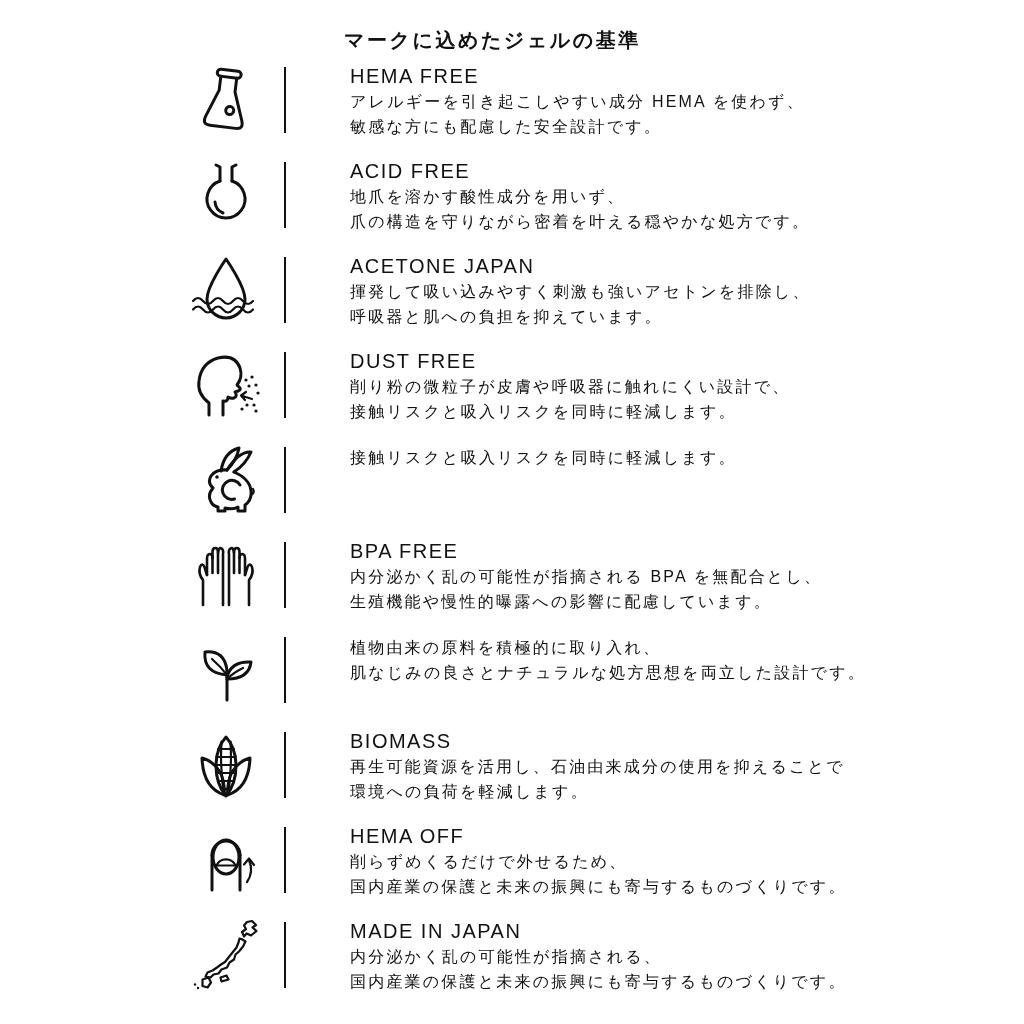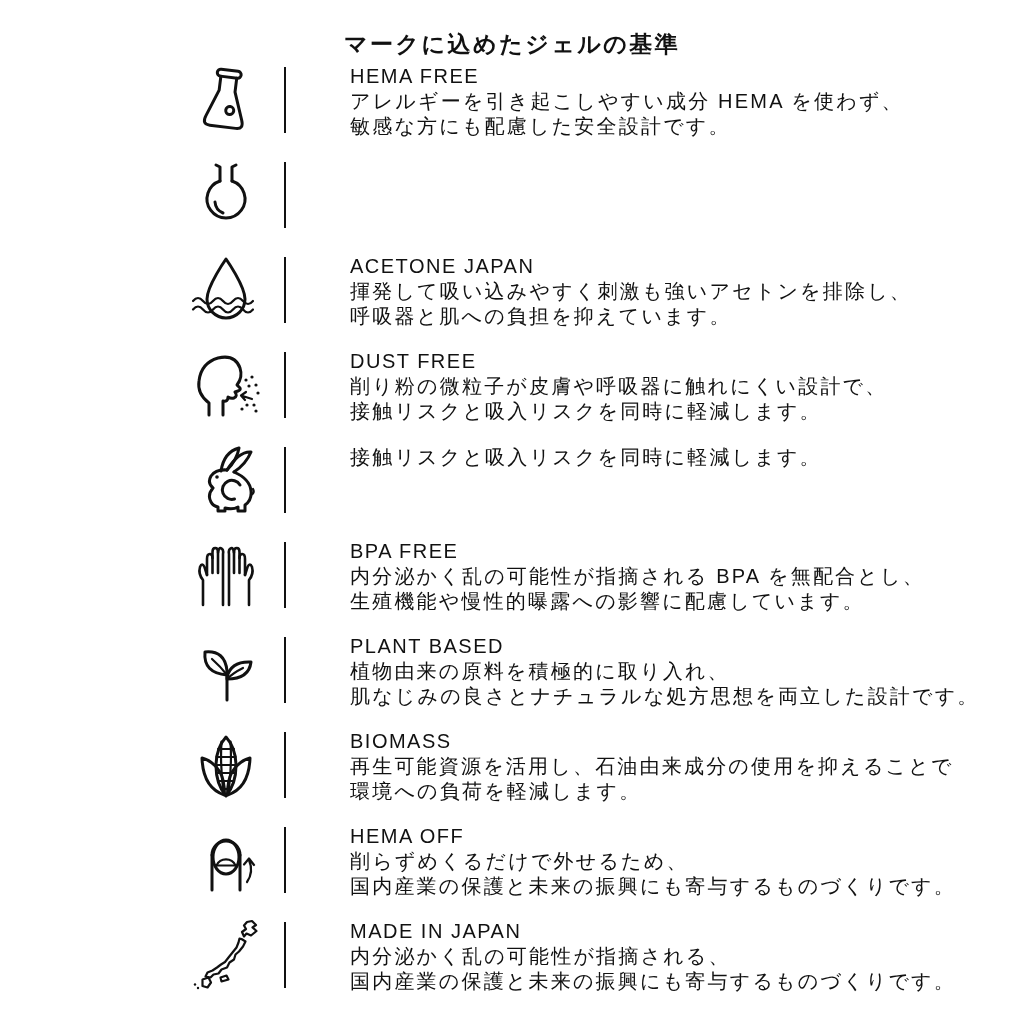--- a/index.html
+++ b/index.html
@@ -1,26 +1,26 @@
 <!DOCTYPE html>
 <html><head>
 <meta charset="utf-8">
 <style>
   html,body{margin:0;padding:0;background:#ffffff;}
   body{width:1024px;height:1024px;font-family:"Liberation Sans","DejaVu Sans",sans-serif;color:#111;}
   .canvas{position:relative;width:1024px;height:1024px;background:#fff;overflow:hidden;}
-  .page-title{position:absolute;left:344px;top:14px;font-size:23px;font-weight:700;letter-spacing:2.5px;white-space:nowrap;}
+  .page-title{position:absolute;left:344px;top:14px;font-size:20px;font-weight:700;letter-spacing:2.5px;white-space:nowrap;}
   .rows{position:absolute;left:0;top:64px;width:1024px;margin-left:16px;}
   .row{display:flex;align-items:flex-start;height:72px;margin-bottom:23px;}
   .icon-cell{width:76px;height:72px;margin-left:172px;display:flex;align-items:center;justify-content:center;flex:0 0 auto;}
   .icon-cell svg{display:block;}
   .divider{width:2px;height:66px;background:#111;margin-left:20px;margin-top:3px;flex:0 0 auto;}
   .text-cell{margin-left:64px;padding-top:1px;}
   .item-heading{font-size:20px;font-weight:400;letter-spacing:1.5px;line-height:22px;margin:0 0 2px 0;white-space:nowrap;}
-  .item-line{font-size:20px;letter-spacing:2.2px;line-height:25px;white-space:nowrap;}
+  .item-line{font-size:16px;letter-spacing:2.2px;line-height:25px;white-space:nowrap;}
   .stroke{fill:none;stroke:#111;stroke-width:3;stroke-linecap:round;stroke-linejoin:round;}
   .stroke-thin{fill:none;stroke:#111;stroke-width:2.2;stroke-linecap:round;stroke-linejoin:round;}
   .dot{fill:#111;stroke:none;}
 </style>
 </head>
 <body>
 
 <div class="canvas">
 
   <h1 class="page-title">マークに込めたジェルの基準</h1>
@@ -48,20 +48,25 @@
     <div class="row">
       <div class="icon-cell">
         <svg width="72" height="72" viewBox="0 0 72 72">
           <path class="stroke" d="M30 22 V8 L26 6"></path>
           <path class="stroke" d="M42 22 V8 L46 6"></path>
           <path class="stroke" d="M30 22 A19 19 0 1 0 42 22"></path>
           <path class="stroke" d="M25 43 A13 13 0 0 0 33 54"></path>
         </svg>
       </div>
       <div class="divider"></div>
+      <div class="text-cell">
+        <div class="item-heading">ACID FREE</div>
+        <div class="item-line">地爪を溶かす酸性成分を用いず、</div>
+        <div class="item-line">爪の構造を守りながら密着を叶える穏やかな処方です。</div>
+      </div>
     </div>
 
     <div class="row">
       <div class="icon-cell">
         <svg width="72" height="72" viewBox="0 0 72 72">
           <path class="stroke" d="M36 5 C36 5 17 32 17 45 A19 19 0 0 0 55 45 C55 32 36 5 36 5 Z"></path>
           <path class="stroke-thin" d="M3 47 q5 -6 10 0 t10 0 t10 0 t10 0 t10 0 t10 0"></path>
           <path class="stroke-thin" d="M3 55.5 q5 -6 10 0 t10 0 t10 0 t10 0 t10 0 t10 0"></path>
         </svg>
       </div>
@@ -144,21 +149,20 @@
         <svg width="72" height="72" viewBox="0 0 72 72">
           <path class="stroke" d="M37 66 L37 38"></path>
           <path class="stroke" d="M37 41 Q13 39 15 18 Q35 16 37 37 Z"></path>
           <path class="stroke-thin" d="M22 25 Q31 33 37 41"></path>
           <path class="stroke" d="M37 45 Q59 45 61 28 Q41 27 37 43 Z"></path>
           <path class="stroke-thin" d="M53 34 Q43 39 37 45"></path>
         </svg>
       </div>
       <div class="divider"></div>
       <div class="text-cell">
-        <div class="item-heading">PLANT BASED</div>
         <div class="item-line">植物由来の原料を積極的に取り入れ、</div>
         <div class="item-line">肌なじみの良さとナチュラルな処方思想を両立した設計です。</div>
       </div>
     </div>
 
     <div class="row">
       <div class="icon-cell">
         <svg width="72" height="72" viewBox="0 0 72 72">
           <path class="stroke" d="M36 8 Q46 19 46 37 Q46 55 36 67 Q26 55 26 37 Q26 19 36 8 Z"></path>
           <path class="stroke-thin" d="M31.5 12.5 Q30 38 33.5 63"></path>

